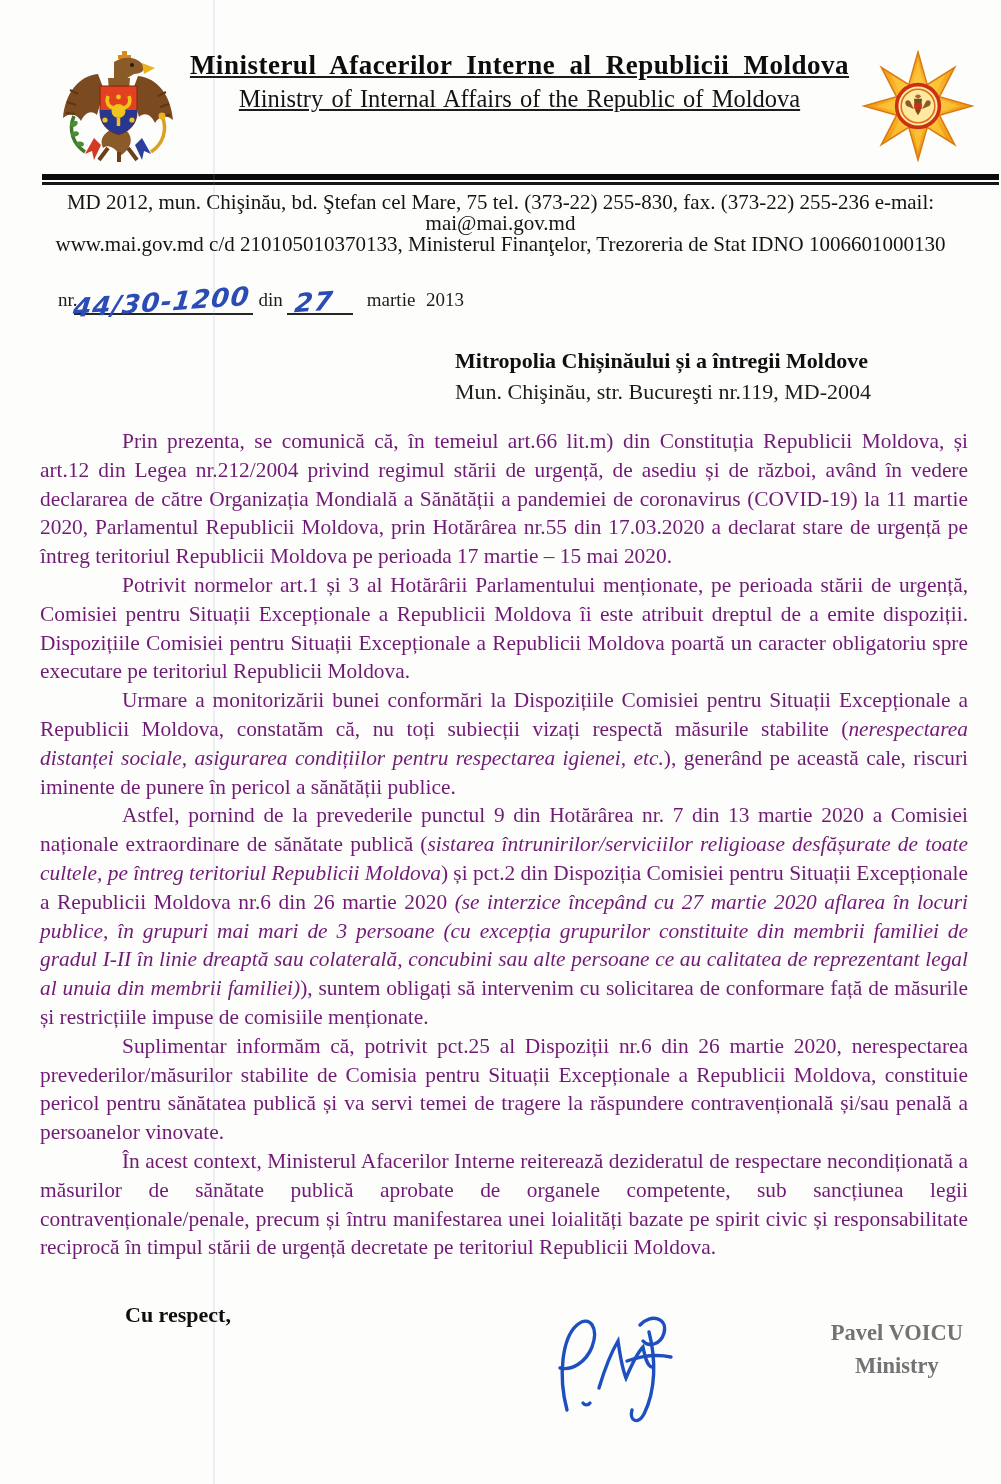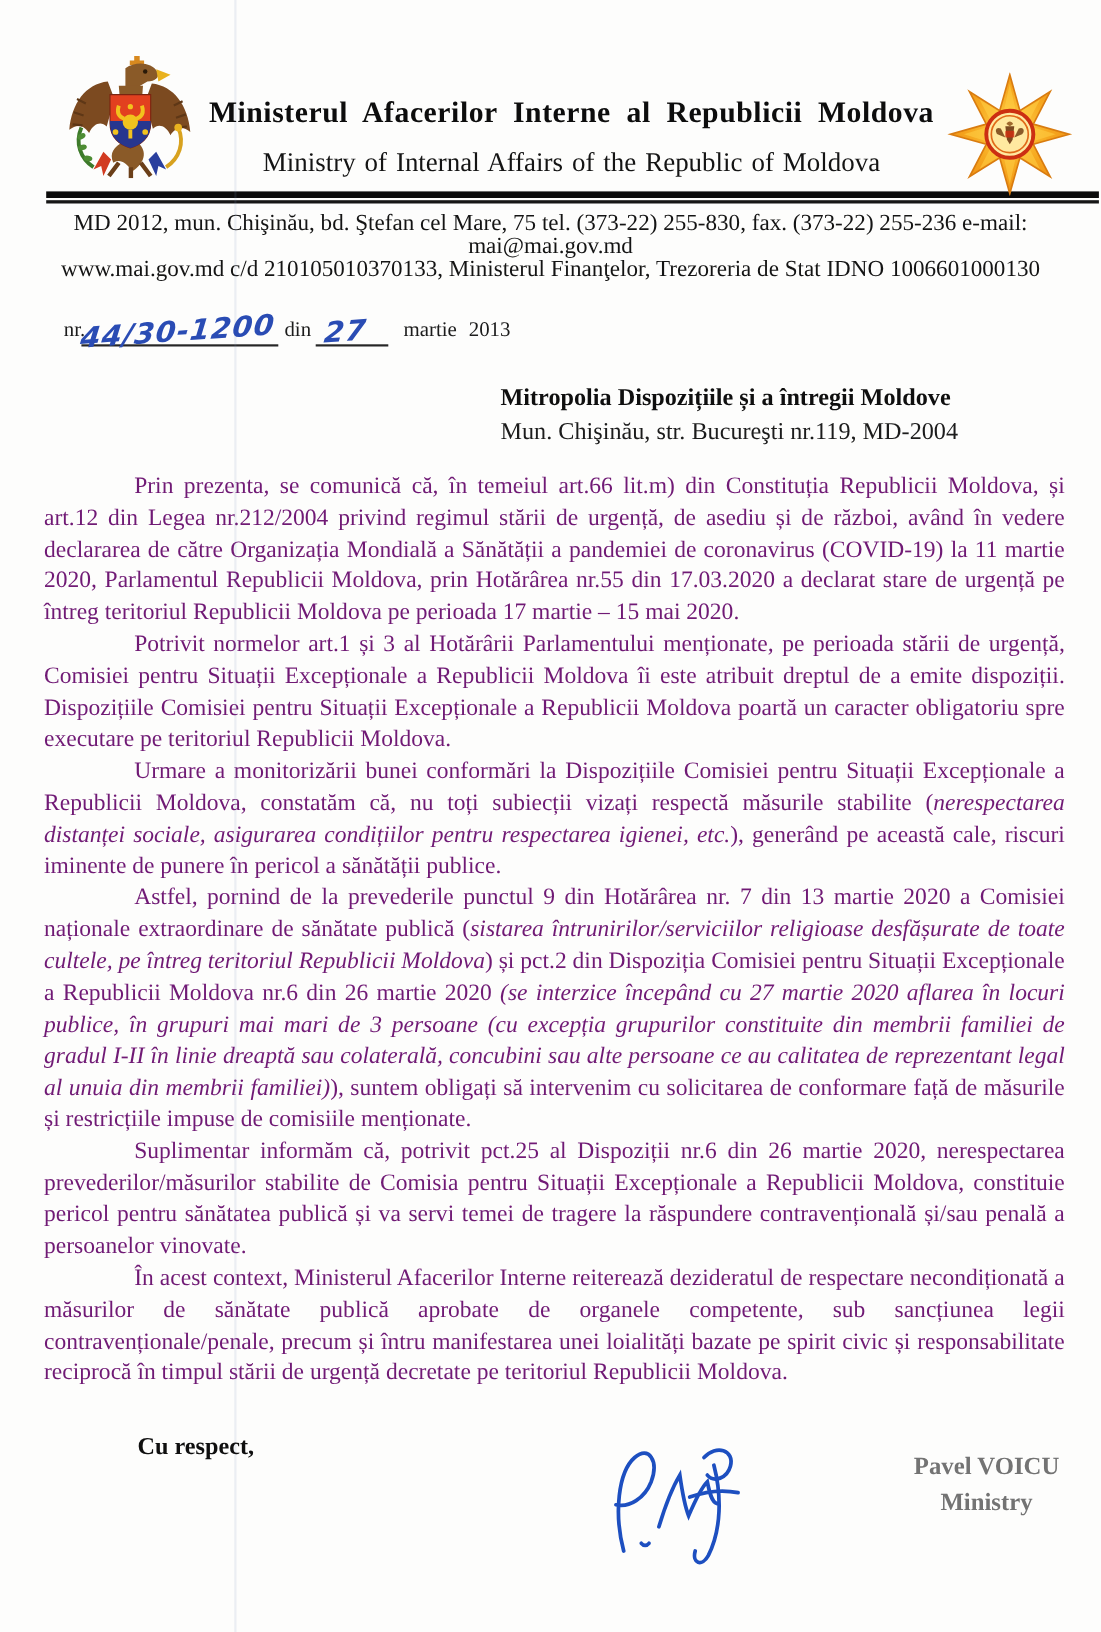--- a/index.html
+++ b/index.html
@@ -6,24 +6,24 @@
   html,body { background:#e8e8e8; }
   .page {
     position:relative; width:1001px; height:1484px; margin:0 auto;
     background:#fdfdfc; overflow:hidden; color:#1c1c1c;
     font-family:"Liberation Serif","DejaVu Serif",serif;
   }
   .fold-line { position:absolute; left:213px; top:0; width:2px; height:100%;
     background:rgba(130,150,190,.14); pointer-events:none; }
 
   
-  .header { display:flex; align-items:flex-end; padding:50px 26px 4px 58px; position:relative; }
+  .header { display:flex; align-items:flex-start; padding:50px 26px 4px 58px; position:relative;text-decoration:underline; }
   .titles { flex:1; text-align:center; padding:0 6px; }
   .title-ro { font-size:27px; font-weight:bold; letter-spacing:.5px; word-spacing:7px; color:#0d0d0d; }
-  .title-en { font-size:24.5px; margin-top:16px; word-spacing:2px; color:#141414; }
+  .title-en { font-size:24.5px; margin-top:4px; word-spacing:2px; color:#141414; }
   .coat-box { width:120px; height:112px; flex:0 0 auto; }
   .star-box { width:114px; height:112px; flex:0 0 auto; margin-bottom:-16px; position:relative; z-index:2; }
 
   
   .rule { margin:8px 2px 0 42px; }
   .rule .r1 { height:6px; background:#0b0b0b; }
   .rule .r2 { height:2px; background:#fdfdfc; }
   .rule .r3 { height:3px; background:#161616; }
 
   
@@ -149,21 +149,21 @@
         <span class="hand">44/30-1200</span>
       </span>
     <span class="lbl" style="margin-left:6px;">din</span>
       <span class="uline u2">
         <span class="hand">27</span>
       </span>
     <span class="lbl date-rest">martie  2013</span>
   </div>
 
   <div class="addressee">
-    <div class="addr-name">Mitropolia Dispozițiile și a întregii Moldove</div>
+    <div class="addr-name">Mitropolia Chișinăului și a întregii Moldove</div>
     <div class="addr-line">Mun. Chişinău, str. Bucureşti nr.119, MD-2004</div>
   </div>
 
   <div class="body-text">
       <p><span>Prin prezenta, se comunică că, în temeiul art.66 lit.m) din Constituția Republicii Moldova, și art.12 din Legea nr.212/2004 privind regimul stării de urgență, de asediu și de război, având în vedere declararea de către Organizația Mondială a Sănătății a pandemiei de coronavirus (COVID-19) la 11 martie 2020, Parlamentul Republicii Moldova, prin Hotărârea nr.55 din 17.03.2020 a declarat stare de urgență pe întreg teritoriul Republicii Moldova pe perioada 17 martie – 15 mai 2020.</span></p>
       <p><span>Potrivit normelor art.1 și 3 al Hotărârii Parlamentului menționate, pe perioada stării de urgență, Comisiei pentru Situații Excepționale a Republicii Moldova îi este atribuit dreptul de a emite dispoziții. Dispozițiile Comisiei pentru Situații Excepționale a Republicii Moldova poartă un caracter obligatoriu spre executare pe teritoriul Republicii Moldova.</span></p>
       <p><span>Urmare a monitorizării bunei conformări la Dispozițiile Comisiei pentru Situații Excepționale a Republicii Moldova, constatăm că, nu toți subiecții vizați respectă măsurile stabilite (</span><span class="it">nerespectarea distanței sociale, asigurarea condițiilor pentru respectarea igienei, etc.</span><span>), generând pe această cale, riscuri iminente de punere în pericol a sănătății publice.</span></p>
       <p><span>Astfel, pornind de la prevederile punctul 9 din Hotărârea nr. 7 din 13 martie 2020 a Comisiei naționale extraordinare de sănătate publică (</span><span class="it">sistarea întrunirilor/serviciilor religioase desfășurate de toate cultele, pe întreg teritoriul Republicii Moldova</span><span>) și pct.2 din Dispoziția Comisiei pentru Situații Excepționale a Republicii Moldova nr.6 din 26 martie 2020 </span><span class="it">(se interzice începând cu 27 martie 2020 aflarea în locuri publice, în grupuri mai mari de 3 persoane (cu excepția grupurilor constituite din membrii familiei de gradul I-II în linie dreaptă sau colaterală, concubini sau alte persoane ce au calitatea de reprezentant legal al unuia din membrii familiei)</span><span>), suntem obligați să intervenim cu solicitarea de conformare față de măsurile și restricțiile impuse de comisiile menționate.</span></p>
       <p><span>Suplimentar informăm că, potrivit pct.25 al Dispoziții nr.6 din 26 martie 2020, nerespectarea prevederilor/măsurilor stabilite de Comisia pentru Situații Excepționale a Republicii Moldova, constituie pericol pentru sănătatea publică și va servi temei de tragere la răspundere contravențională și/sau penală a persoanelor vinovate.</span></p>
       <p><span>În acest context, Ministerul Afacerilor Interne reiterează dezideratul de respectare necondiționată a măsurilor de sănătate publică aprobate de organele competente, sub sancțiunea legii contravenționale/penale, precum și întru manifestarea unei loialități bazate pe spirit civic și responsabilitate reciprocă în timpul stării de urgență decretate pe teritoriul Republicii Moldova.</span></p>

